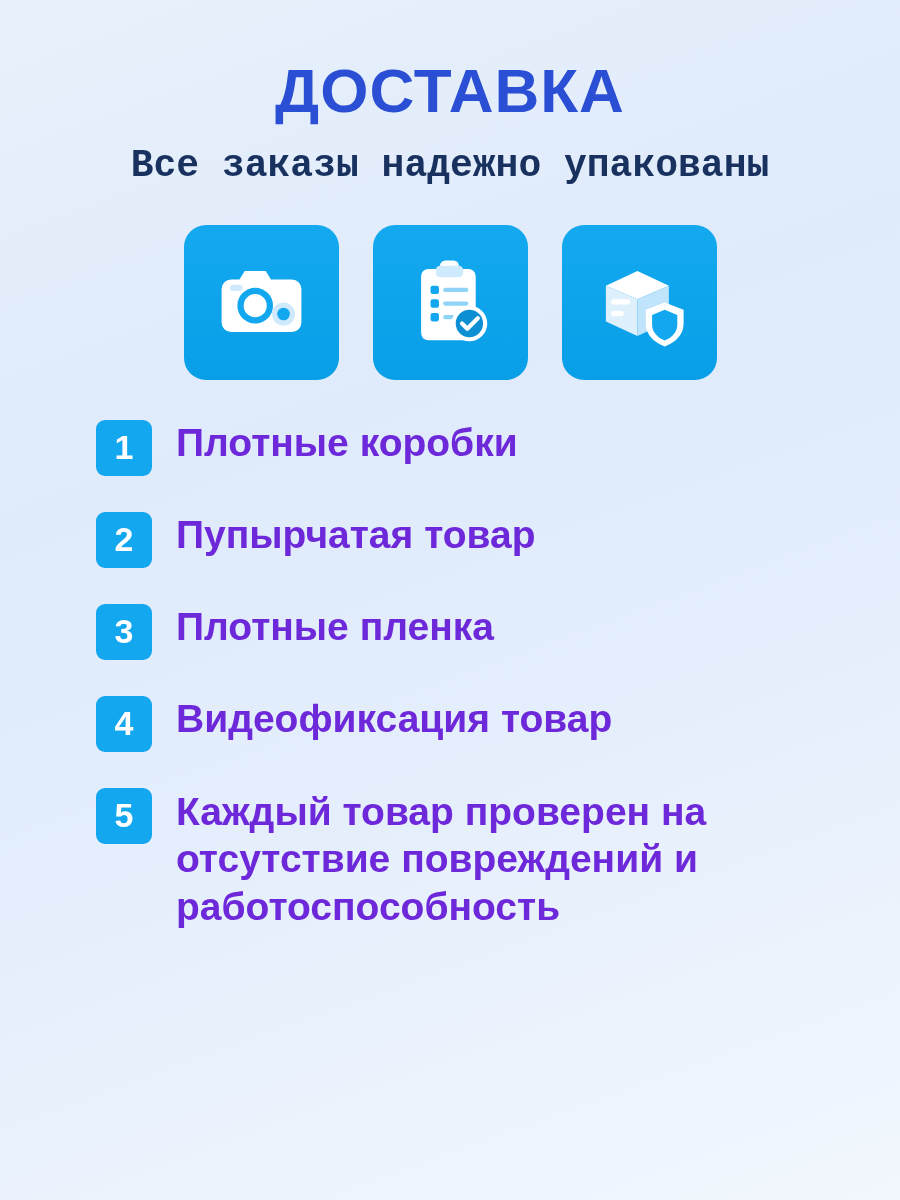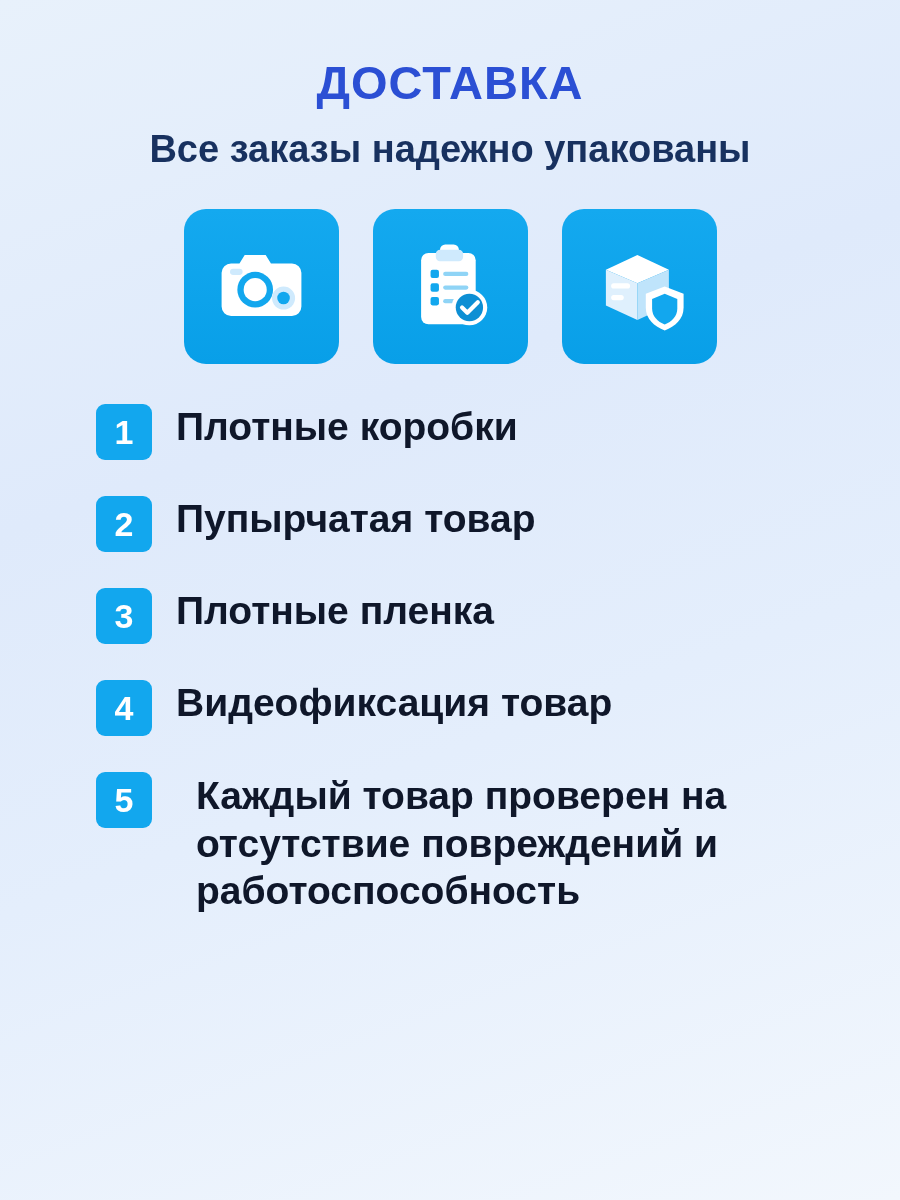--- a/index.html
+++ b/index.html
@@ -17,33 +17,34 @@
     position: relative;
     width: 900px;
     height: 1200px;
     box-sizing: border-box;
     display: flex;
     flex-direction: column;
     align-items: center;
   }
   .title {
     margin-top: 58px;
-    font-size: 47px;
+    font-size: 62px;
     font-weight: bold;
     letter-spacing: 1px;
     color: #2b4fd4;
     text-align: center;
     line-height: 1.05;
   }
   .subtitle {
     margin-top: 22px;
     font-size: 38px;
     font-weight: bold;
     color: #18315f;
     line-height: 1.1;
+    font-family: Liberation Mono, monospace;
   }
   .icons-row {
     margin-top: 38px;
     display: flex;
     justify-content: center;
     gap: 34px;
   }
   .icon-tile {
     width: 155px;
     height: 155px;
@@ -82,28 +83,27 @@
     font-weight: bold;
     display: flex;
     align-items: center;
     justify-content: center;
     margin-right: 24px;
     margin-top: 2px;
   }
   .item-label {
     font-size: 39px;
     font-weight: bold;
-    color: #0f172a;
+    color: #6d28d9;
     line-height: 1.18;
     padding-top: 2px;
     max-width: 660px;
   }
   .item-multiline .item-label {
     line-height: 1.22;
-    margin-left: 20px;
   }
 </style>
 </head>
 <body>
 
 <div class="page">
 
   <div class="title">ДОСТАВКА</div>
   <div class="subtitle">Все заказы надежно упакованы</div>
 

